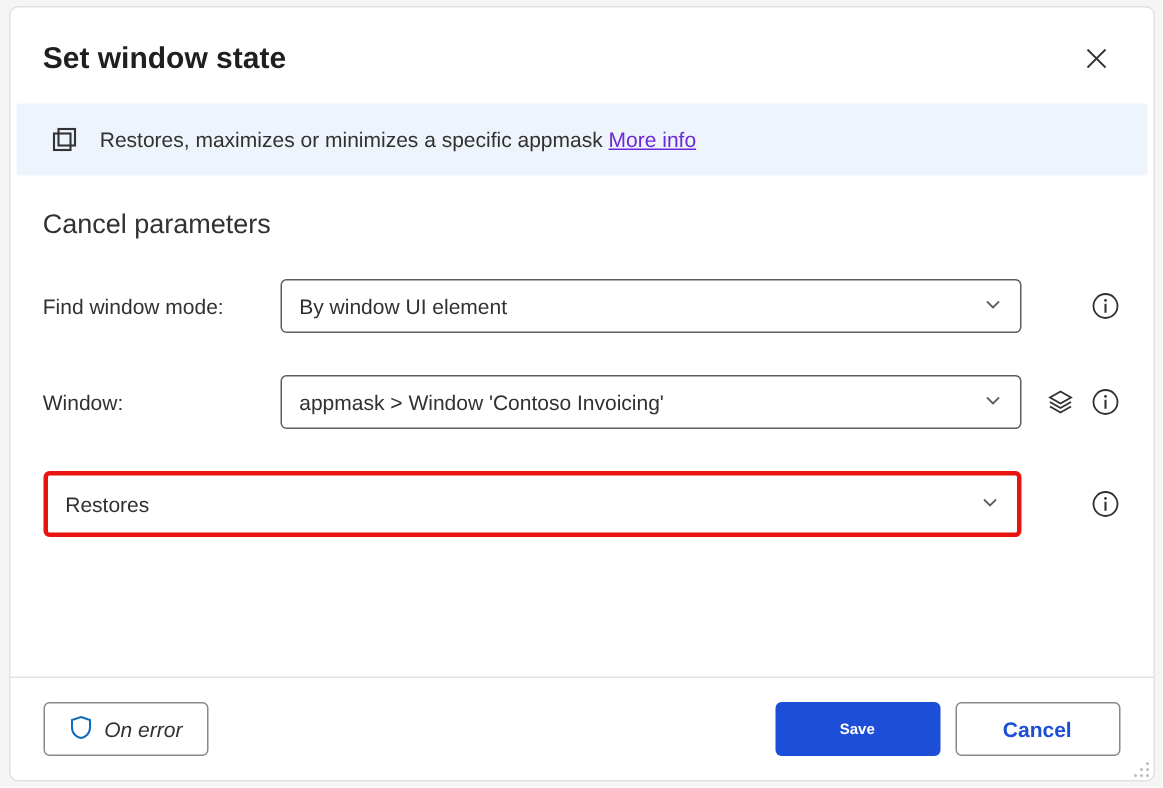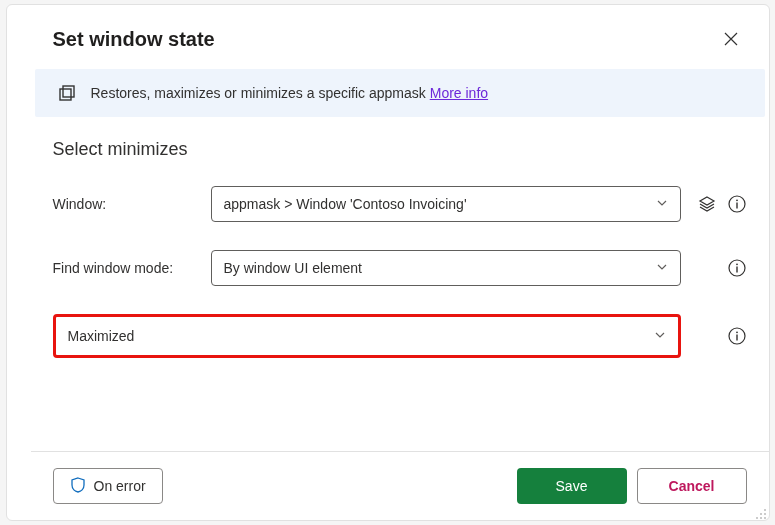--- a/index.html
+++ b/index.html
@@ -13,21 +13,20 @@
   }
   .dialog {
     width: 764px;
     height: 517px;
     background: #fff;
     border: 1px solid #e1e1e1;
     border-radius: 6px;
     display: flex;
     flex-direction: column;
     position: relative;
-    padding-left: 24px;
   }
   .header {
     display: flex;
     align-items: center;
     justify-content: space-between;
     padding: 18px 22px 14px 22px;
   }
   .title {
     font-size: 20px;
     font-weight: 600;
@@ -130,43 +129,44 @@
     border: 1px solid #8a8886;
     border-radius: 4px;
     background: #fff;
     padding: 0 16px;
     display: flex;
     align-items: center;
     gap: 8px;
     font-size: 14px;
     color: #323130;
     cursor: pointer;
+    font-style: italic;
   }
   .footer-right {
     display: flex;
     gap: 10px;
   }
   .save-btn {
     height: 36px;
     width: 110px;
     border: none;
     border-radius: 4px;
-    background: #15803d;
+    background: #1d4ed8;
     color: #fff;
-    font-size: 14px;
-    font-weight: 400;
+    font-size: 10px;
+    font-weight: 700;
     cursor: pointer;
   }
   .cancel-btn {
     height: 36px;
     width: 110px;
     border: 1px solid #8a8886;
     border-radius: 4px;
     background: #fff;
-    color: #be185d;
+    color: #1d4ed8;
     font-size: 14px;
     font-weight: 600;
     cursor: pointer;
   }
   .resize-grip {
     position: absolute;
     right: 2px; bottom: 2px;
     width: 12px; height: 12px;
     color: #bbb;
   }
@@ -192,21 +192,42 @@
           <rect x="6" y="3" width="11" height="11" fill="none" stroke="currentColor" stroke-width="1.4"></rect>
         </svg>
     </span>
     <span class="banner-text">
       <span>Restores, maximizes or minimizes a specific appmask</span>
       <a class="banner-link">More info</a>
     </span>
   </div>
 
   <div class="body">
-    <div class="section-title">Select minimizes</div>
+    <div class="section-title">Cancel parameters</div>
+
+    <div class="row">
+      <div class="label">Find window mode:</div>
+      <div class="select">
+        <span>By window UI element</span>
+        <span class="chevron">
+          <svg width="12" height="12" viewBox="0 0 12 12">
+              <path d="M2 4 L6 8 L10 4" fill="none" stroke="currentColor" stroke-width="1.2"></path>
+            </svg>
+        </span>
+      </div>
+      <div class="extras">
+        <span class="info-icon">
+          <svg width="18" height="18" viewBox="0 0 18 18">
+              <circle cx="9" cy="9" r="8" fill="none" stroke="currentColor" stroke-width="1.2"></circle>
+              <circle cx="9" cy="5.3" r="0.9" fill="currentColor"></circle>
+              <rect x="8.3" y="7.5" width="1.4" height="6" fill="currentColor"></rect>
+            </svg>
+        </span>
+      </div>
+    </div>
 
     <div class="row">
       <div class="label">Window:</div>
       <div class="select">
         <span>appmask &gt; Window 'Contoso Invoicing'</span>
         <span class="chevron">
           <svg width="12" height="12" viewBox="0 0 12 12">
               <path d="M2 4 L6 8 L10 4" fill="none" stroke="currentColor" stroke-width="1.2"></path>
             </svg>
         </span>
@@ -223,43 +244,22 @@
           <svg width="18" height="18" viewBox="0 0 18 18">
               <circle cx="9" cy="9" r="8" fill="none" stroke="currentColor" stroke-width="1.2"></circle>
               <circle cx="9" cy="5.3" r="0.9" fill="currentColor"></circle>
               <rect x="8.3" y="7.5" width="1.4" height="6" fill="currentColor"></rect>
             </svg>
         </span>
       </div>
     </div>
 
     <div class="row">
-      <div class="label">Find window mode:</div>
-      <div class="select">
-        <span>By window UI element</span>
-        <span class="chevron">
-          <svg width="12" height="12" viewBox="0 0 12 12">
-              <path d="M2 4 L6 8 L10 4" fill="none" stroke="currentColor" stroke-width="1.2"></path>
-            </svg>
-        </span>
-      </div>
-      <div class="extras">
-        <span class="info-icon">
-          <svg width="18" height="18" viewBox="0 0 18 18">
-              <circle cx="9" cy="9" r="8" fill="none" stroke="currentColor" stroke-width="1.2"></circle>
-              <circle cx="9" cy="5.3" r="0.9" fill="currentColor"></circle>
-              <rect x="8.3" y="7.5" width="1.4" height="6" fill="currentColor"></rect>
-            </svg>
-        </span>
-      </div>
-    </div>
-
-    <div class="row">
       <div class="select highlight">
-        <span>Maximized</span>
+        <span>Restores</span>
         <span class="chevron">
           <svg width="12" height="12" viewBox="0 0 12 12">
               <path d="M2 4 L6 8 L10 4" fill="none" stroke="currentColor" stroke-width="1.2"></path>
             </svg>
         </span>
       </div>
       <div class="extras">
         <span class="info-icon">
           <svg width="18" height="18" viewBox="0 0 18 18">
               <circle cx="9" cy="9" r="8" fill="none" stroke="currentColor" stroke-width="1.2"></circle>

